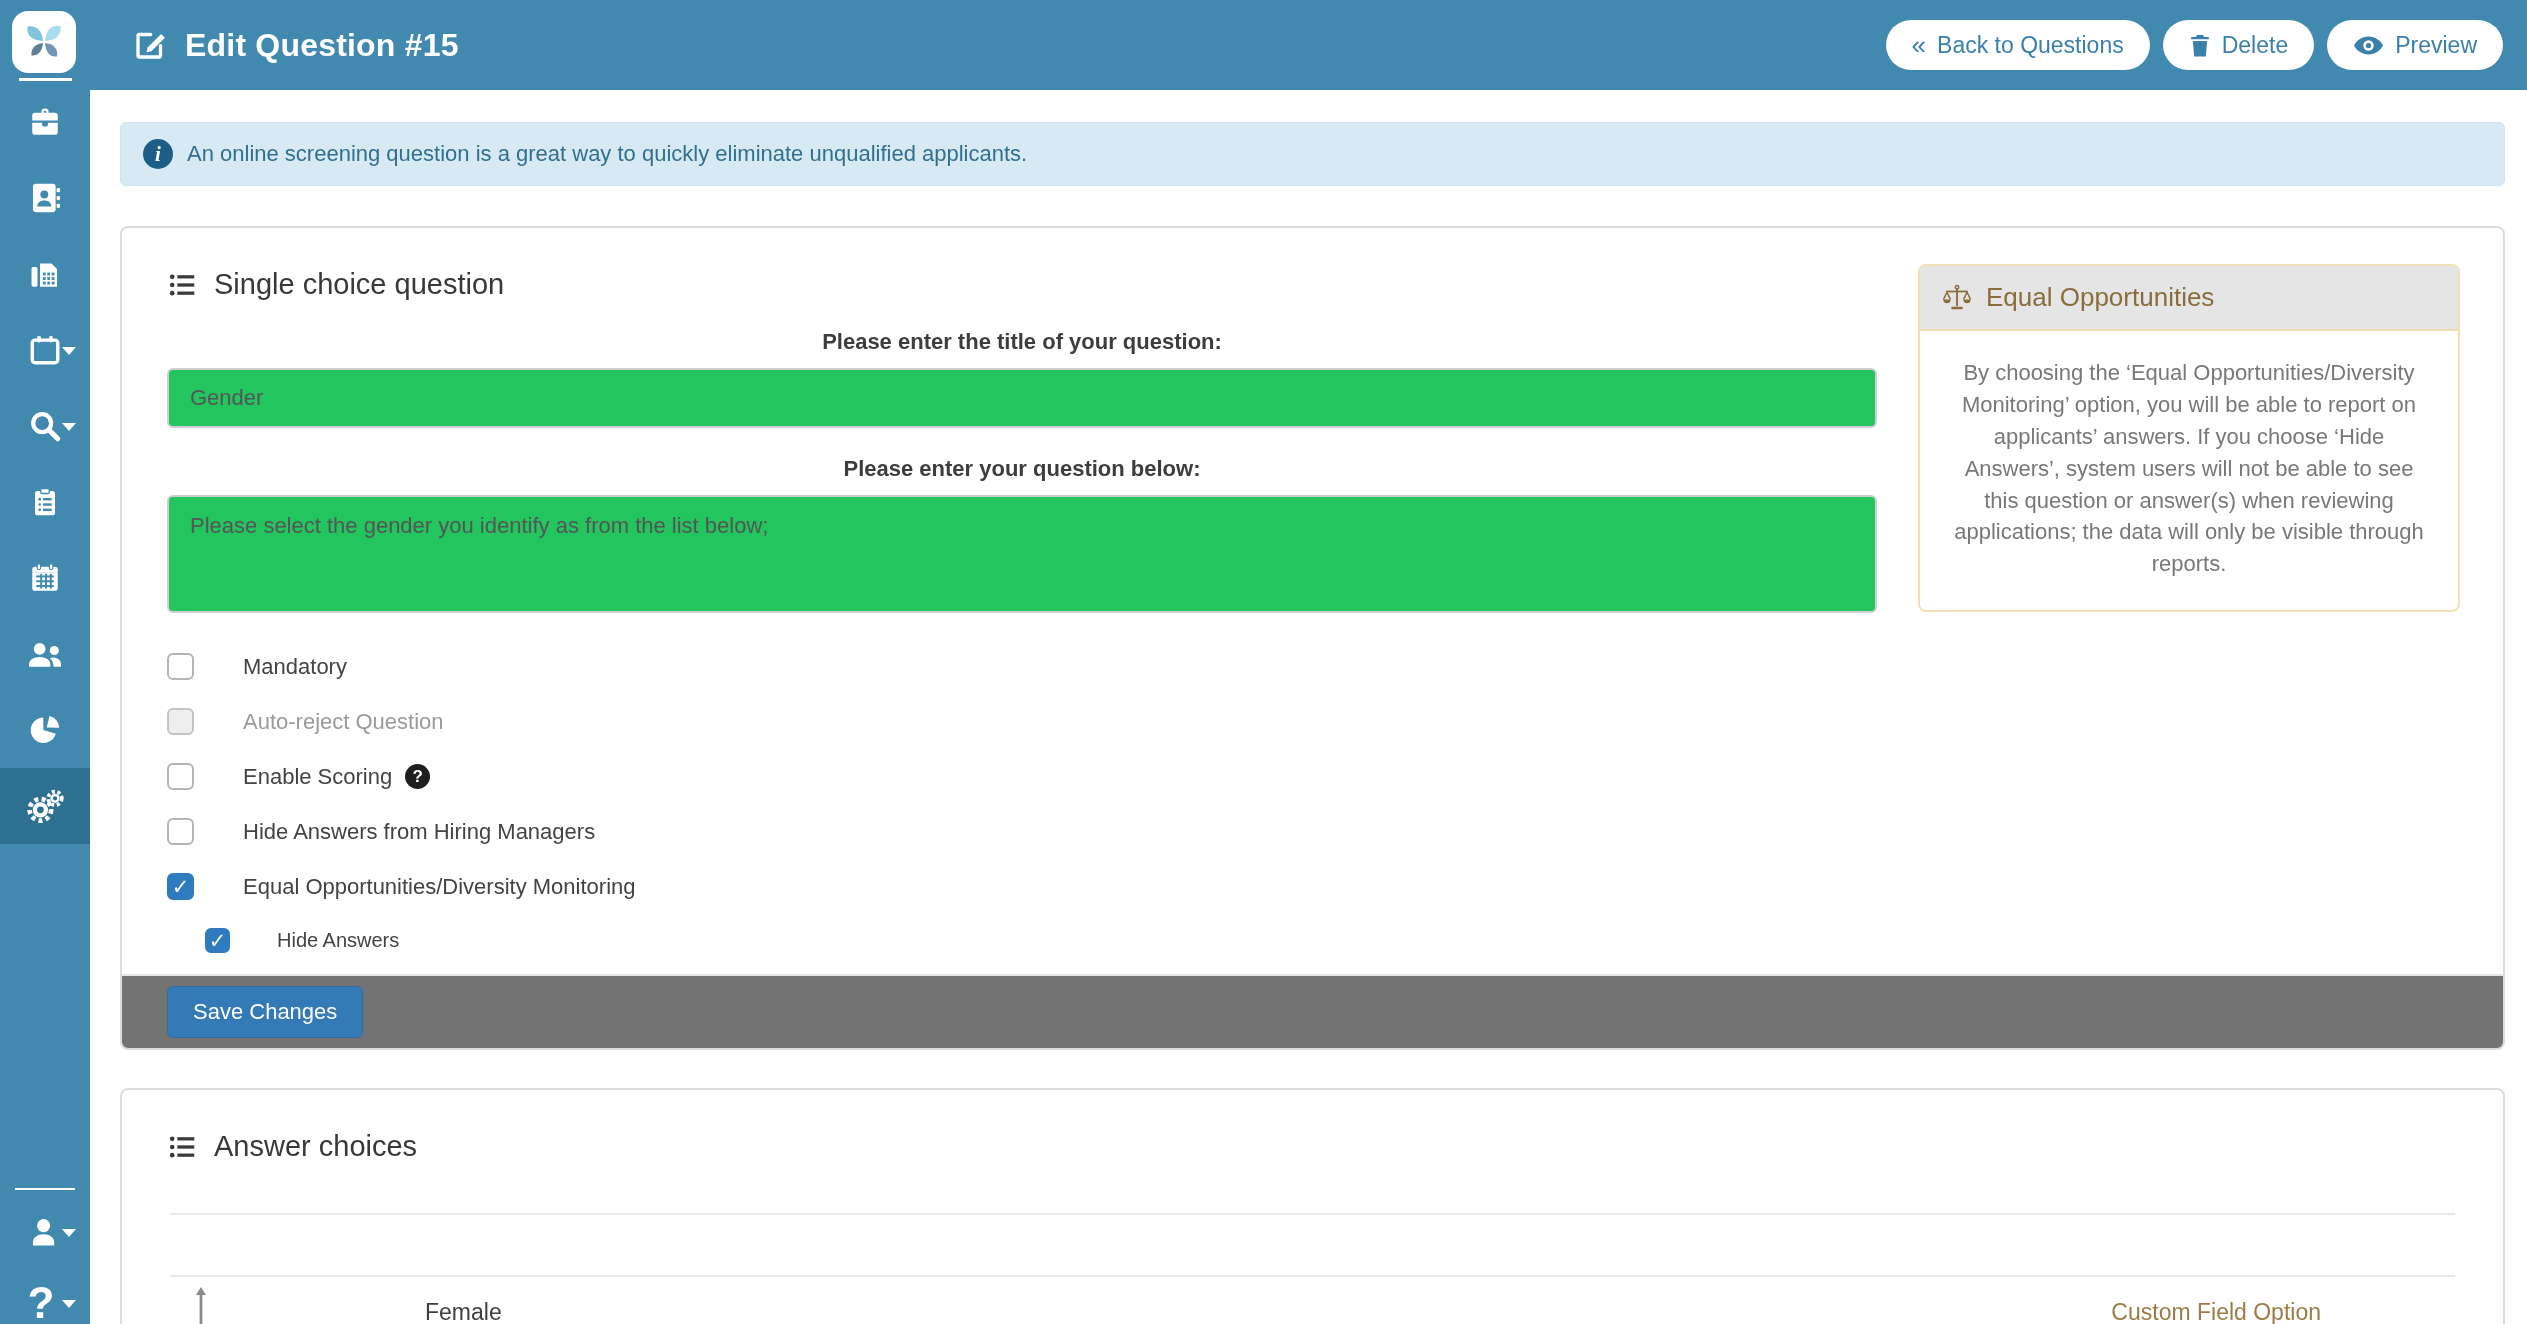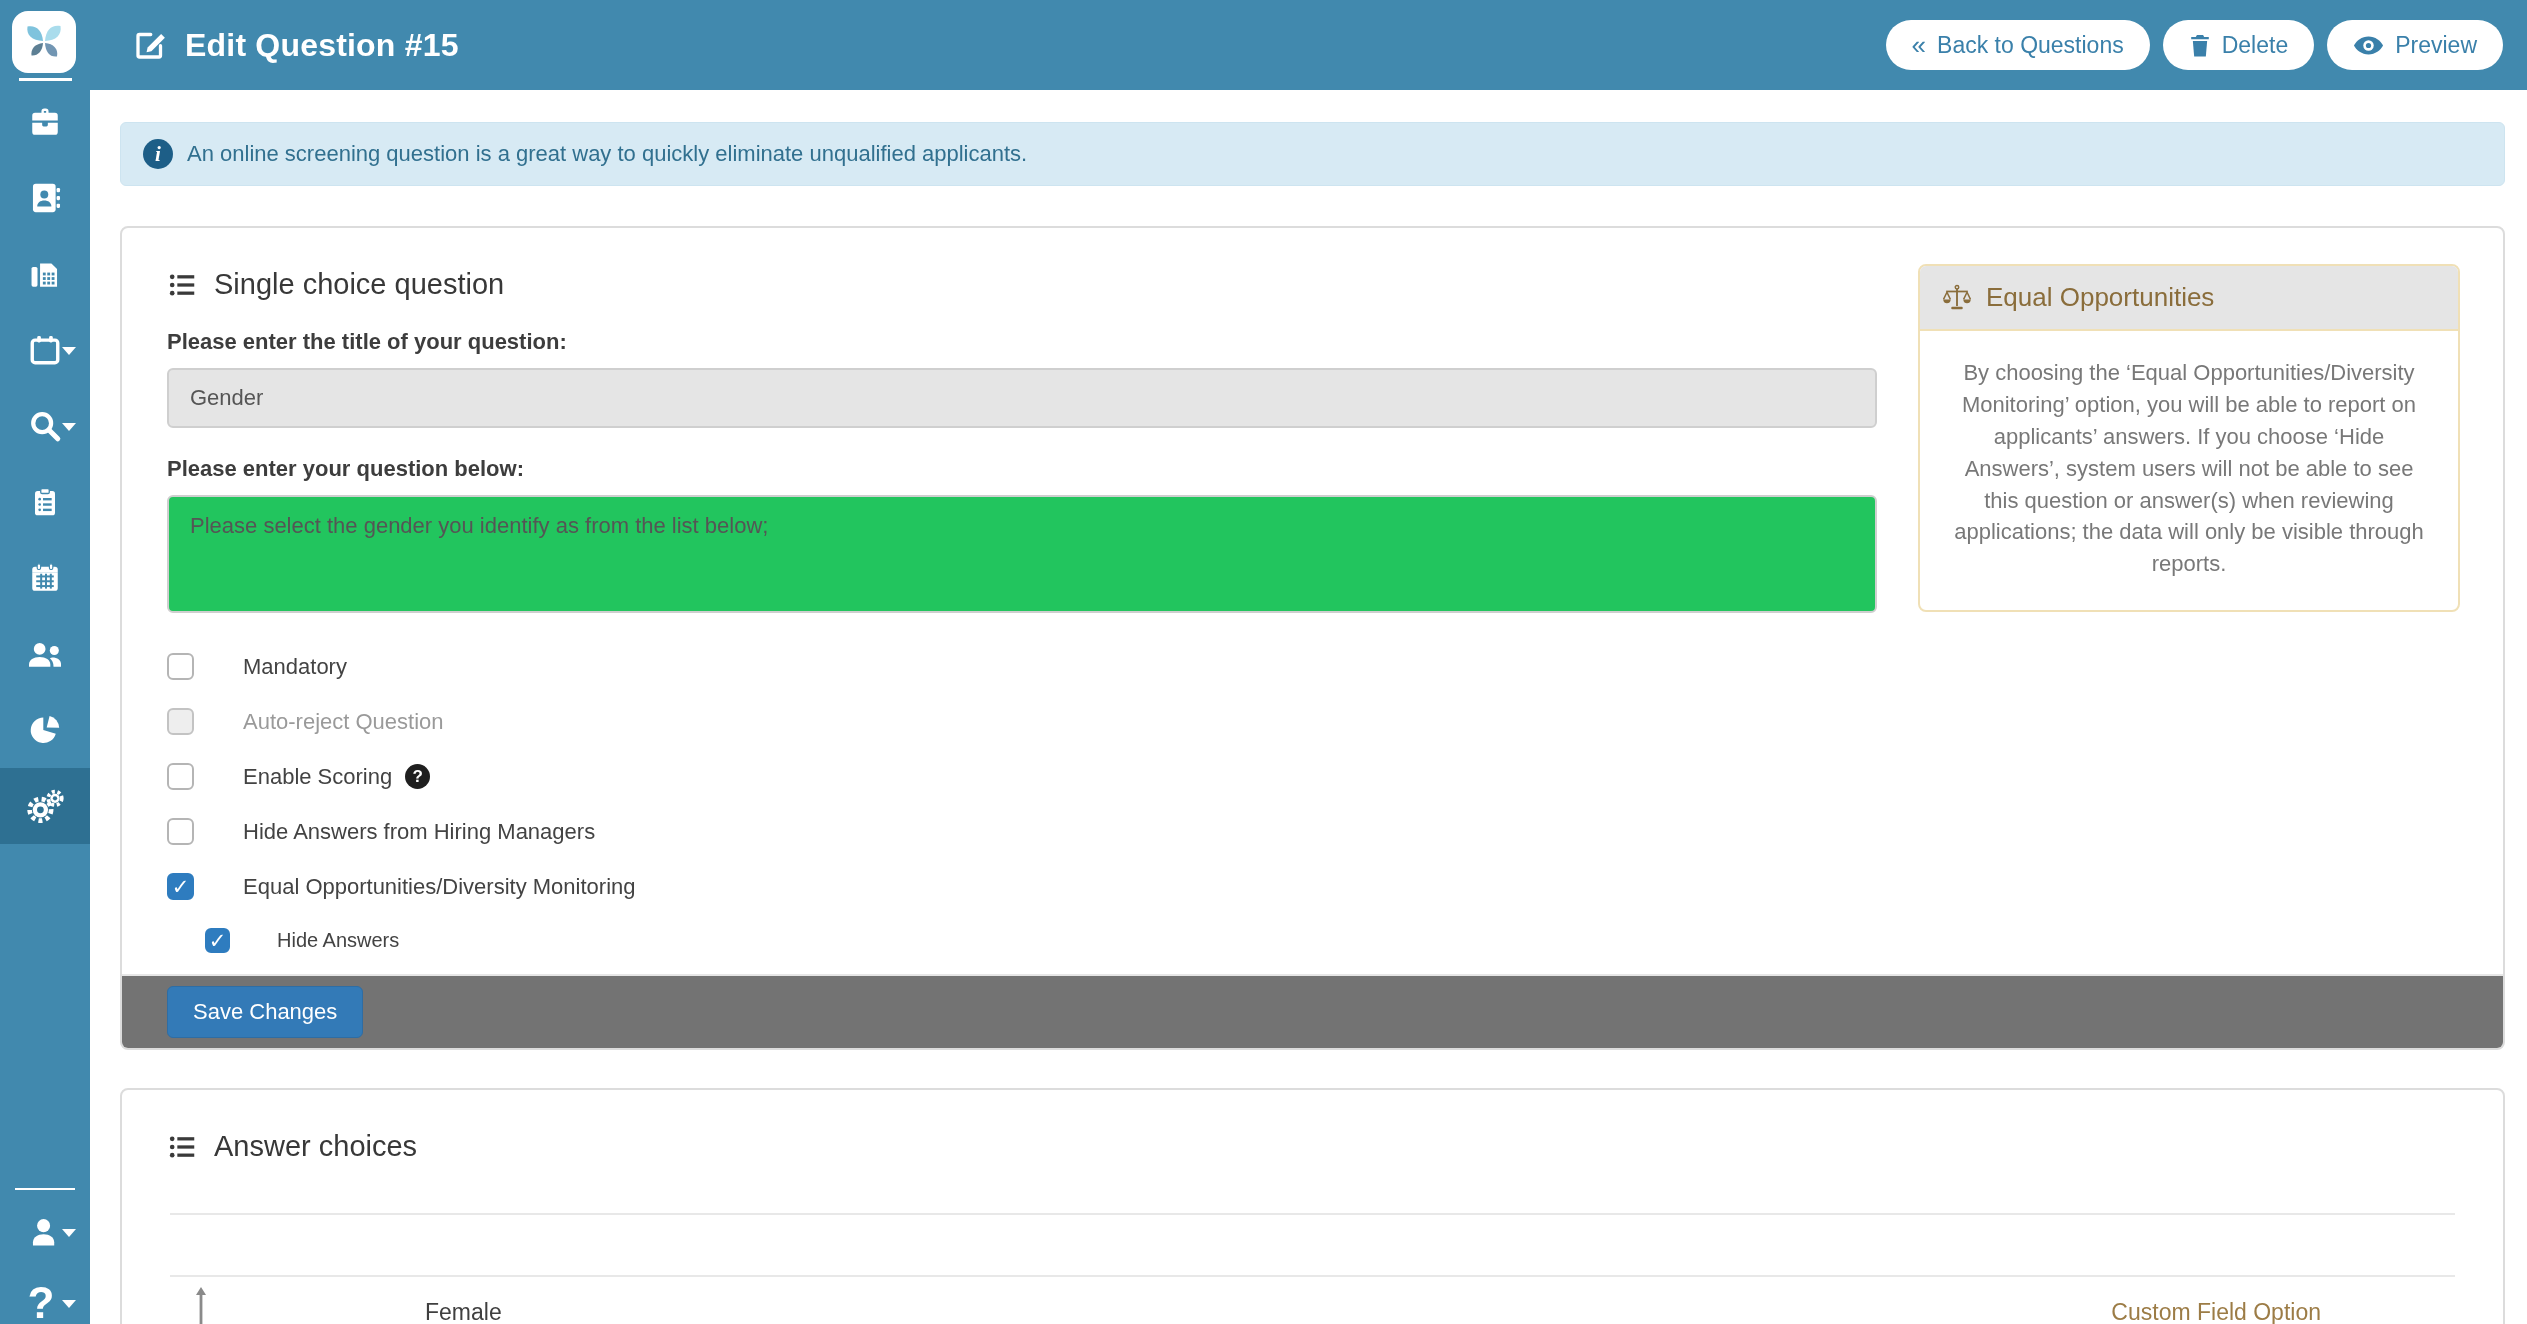--- a/index.html
+++ b/index.html
@@ -41,23 +41,23 @@
 
   
   .panel { position:absolute; left:120px; width:2385px; background:#fff; border:2px solid #dcdcdc; border-radius:8px; }
   .panel-main { top:226px; height:824px; overflow:hidden; }
   .panel-answers { top:1088px; height:320px; overflow:hidden; }
   .panel-body { padding:40px 45px 0 45px; }
   .panel-heading { display:flex; align-items:center; gap:17px; font-size:29px; color:#383838; }
 
   
   .form-col { width:1710px; }
-  .field-label { font-weight:bold; color:#3d3d3d; margin-top:28px; font-size:22px; }
+  .field-label { font-weight:bold; color:#3d3d3d; margin-top:28px; font-size:22px;text-align:center; }
   .text-input { width:1710px; height:60px; border:2px solid #cfcfcf; border-radius:6px; margin-top:13px;
-    padding:0 21px; font-size:22px; color:#555; font-family:inherit; background:#e5e5e5; }
+    padding:0 21px; font-size:22px; color:#555; font-family:inherit; background:#22c55e; }
   .text-area { width:1710px; height:118px; border:2px solid #cfcfcf; border-radius:6px; margin-top:13px;
     padding:14px 21px; font-size:22px; color:#555; font-family:inherit; background:#22c55e; resize:none; line-height:1.4; }
 
   
   .cb-section { margin-top:34px; }
   .cb-row { display:flex; align-items:center; gap:19px; margin-bottom:28px; }
   .cb-row.nested { margin-left:38px; margin-bottom:0; gap:17px; }
   .cb { width:27px; height:27px; border:2px solid #b5b5b5; border-radius:6px; background:#fff; flex:0 0 auto; cursor:pointer; position:relative; }
   .cb.sm { width:25px; height:25px; }
   .cb.disabled { background:#eeeeee; border-color:#c3c3c3; cursor:default; }

